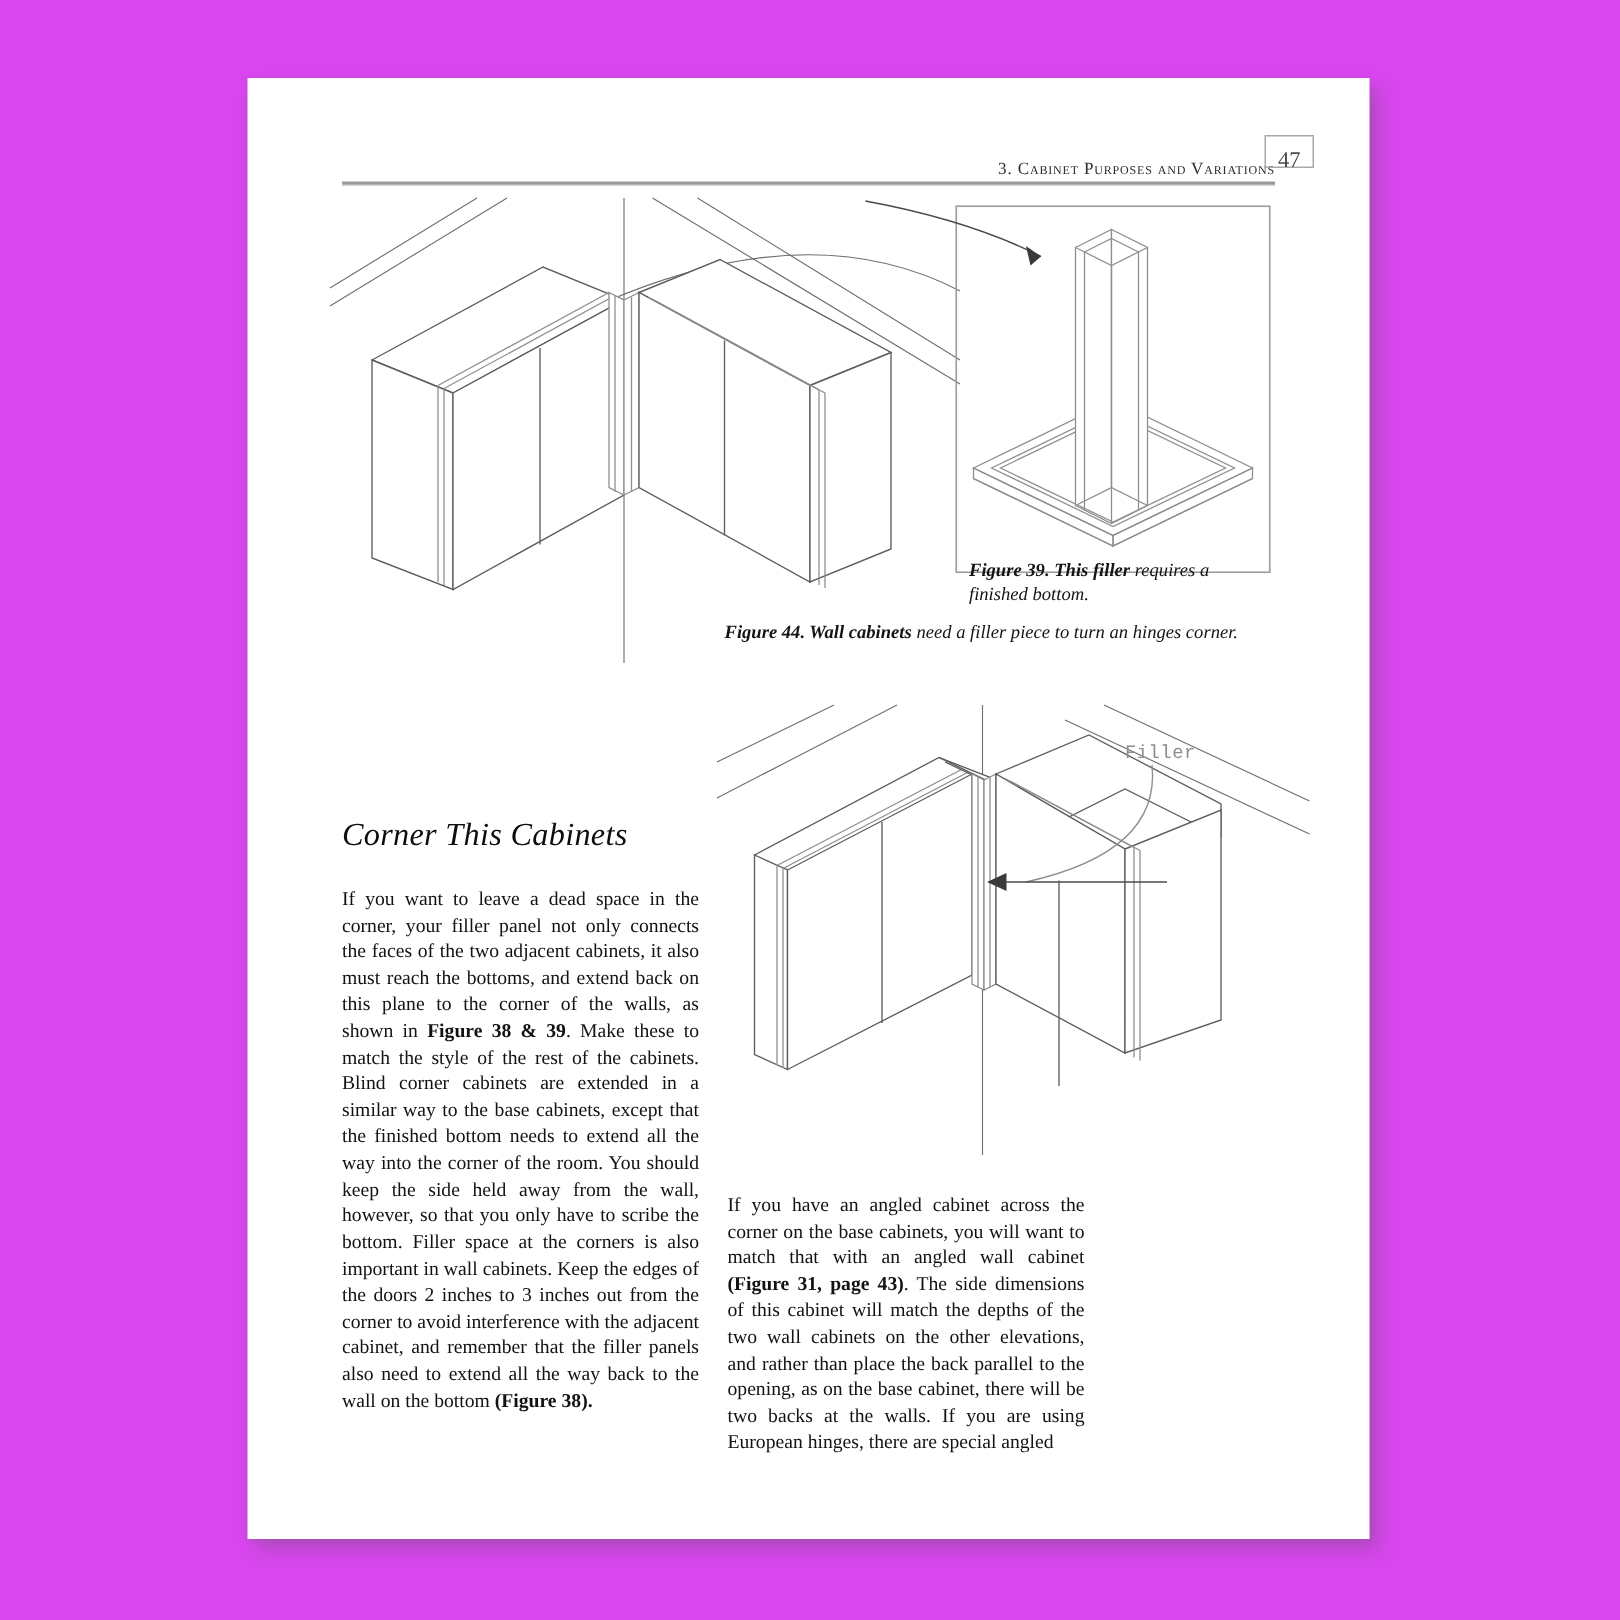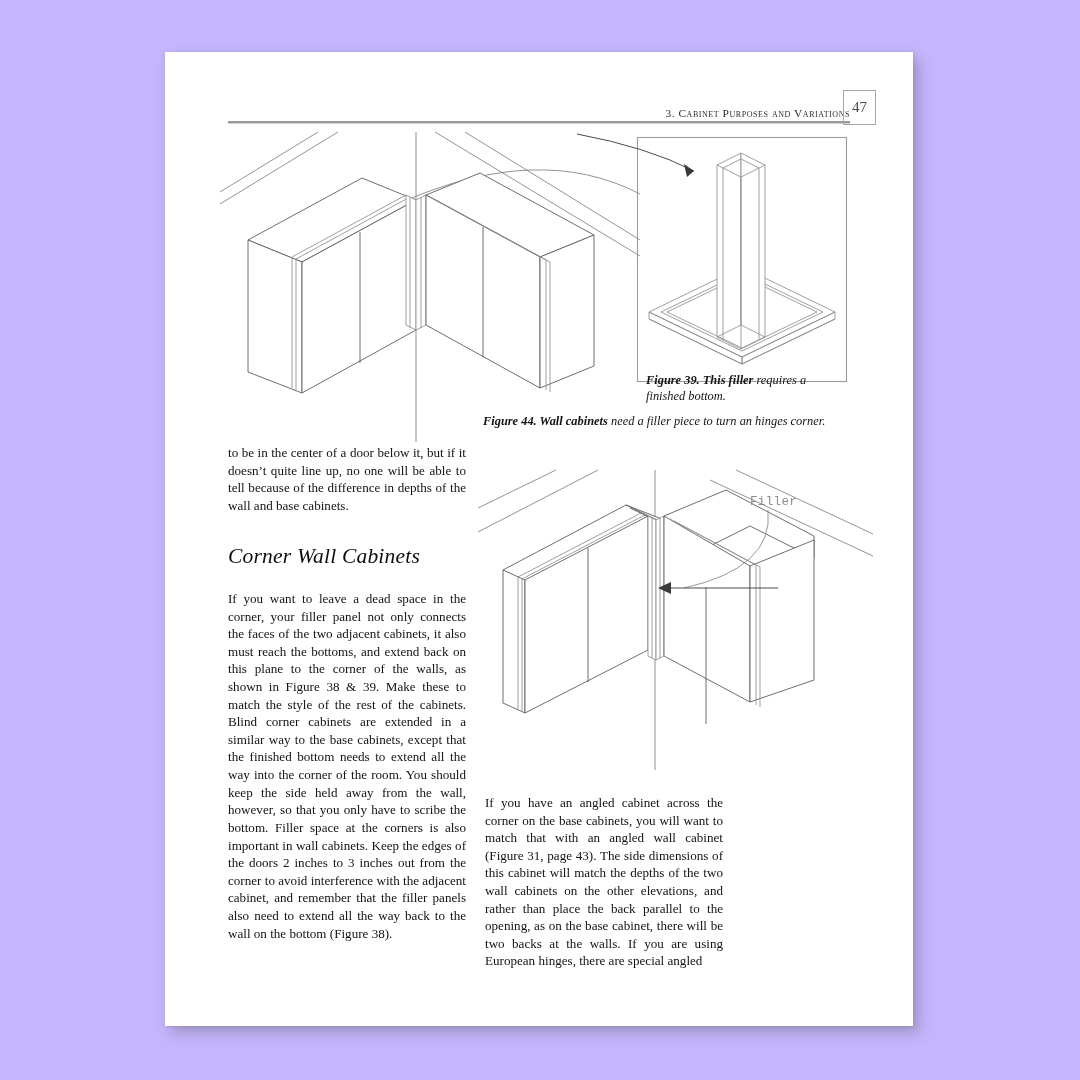--- a/index.html
+++ b/index.html
@@ -9,21 +9,21 @@
     height: 1080px;
     background: #fdfdfd;
     font-family: "Liberation Serif", serif;
     overflow: hidden;
   }
 
   #stage {
     position: relative;
     width: 1080px;
     height: 1080px;
-    background: #c4b5fd;
+    background: #d946ef;
   }
 
   
   #page {
     position: absolute;
     left: 165px;
     top: 52px;
     width: 748px;
     height: 974px;
     background: #ffffff;
@@ -57,21 +57,21 @@
     bottom: 0;
     height: 2px;
     background: #9a9a9a;
     border-bottom: 1px solid #cfcfcf;
   }
   .page-number-box {
     position: absolute;
     left: 678px;
     top: 38px;
     width: 33px;
-    height: 35px;
+    height: 22px;
     border: 1px solid #a8a8a8;
     box-sizing: border-box;
   }
   .page-number-box span {
     display: block;
     text-align: center;
     line-height: 33px;
     font-size: 15px;
     color: #4a4a4a;
     font-family: "Liberation Serif", serif;
@@ -96,21 +96,21 @@
   .col {
     position: absolute;
     font-family: "Liberation Serif", serif;
     font-size: 13.1px;
     line-height: 1.345;
     color: #121212;
     text-align: justify;
     text-justify: inter-word;
   }
   .col p { margin: 0; }
-  .col b { font-weight: normal; }
+  .col b { font-weight: bold; }
 
   .subhead {
     position: absolute;
     font-family: "Liberation Serif", serif;
     font-style: italic;
     font-size: 21.5px;
     color: #0d0d0d;
     letter-spacing: 0.2px;
     white-space: nowrap;
   }
@@ -221,25 +221,22 @@
     </div>
 
     <div class="caption" style="left:481px; top:320px; width:200px;">
       <b>Figure 39. This filler</b><span> requires a finished bottom.</span>
     </div>
 
     <div class="caption" style="left:318px; top:361px; width:400px;">
       <b>Figure 44.   Wall cabinets</b><span> need a filler piece to turn an hinges corner.</span>
     </div>
 
-    <div class="col" style="left:63px; top:392px; width:238px;">
-      <p>to be in the center of a door below it, but if it doesn’t quite line up, no one will be able to tell because of the difference in depths of the wall and base cabinets.</p>
-    </div>
-
-    <div class="subhead" style="left:63px; top:492px;">Corner Wall Cabinets</div>
+
+    <div class="subhead" style="left:63px; top:492px;">Corner This Cabinets</div>
 
     <div class="col" style="left:63px; top:538px; width:238px;">
       <p><span>If you want to leave a dead space in the corner, your filler panel not only connects the faces of the two adjacent cabinets, it also must reach the bottoms, and extend back on this plane to the corner of the walls, as shown in </span><b>Figure 38 &amp; 39</b><span>. Make these to match the style of the rest of the cabinets. Blind corner cabinets are extended in a similar way to the base cabinets, except that the finished bottom needs to extend all the way into the corner of the room. You should keep the side held away from the wall, however, so that you only have to scribe the bottom. Filler space at the corners is also important in wall cabinets. Keep the edges of the doors 2 inches to 3 inches out from the corner to avoid interference with the adjacent cabinet, and remember that the filler panels also need to extend all the way back to the wall on the bottom </span><b>(Figure 38).</b></p>
     </div>
 
     <div class="fig" style="left:313px; top:418px;">
       <svg width="395" height="320" viewBox="0 0 395 320">
 
         <path class="ln-t" d="M 0 38 L 78 0"></path>
         <path class="ln-t" d="M 0 62 L 120 0"></path>

